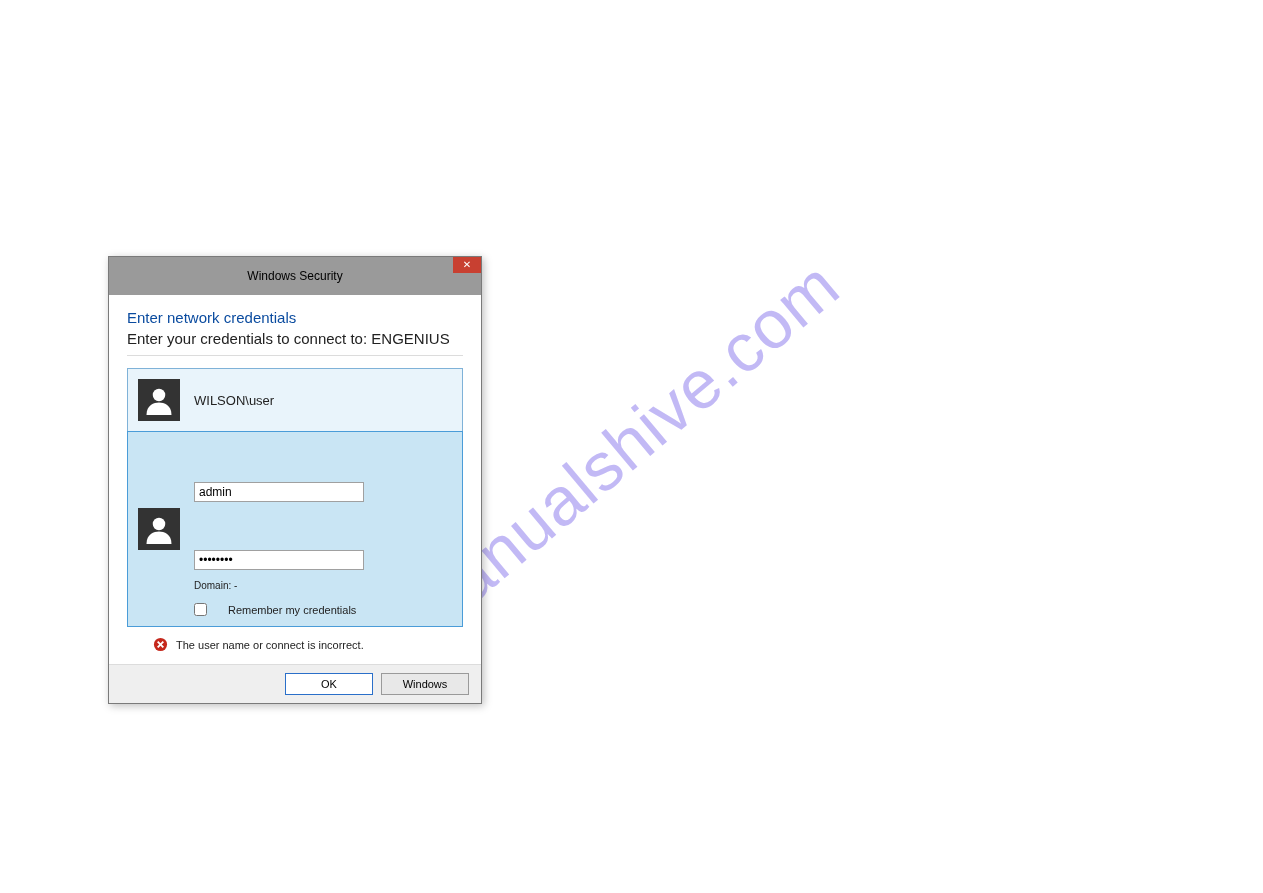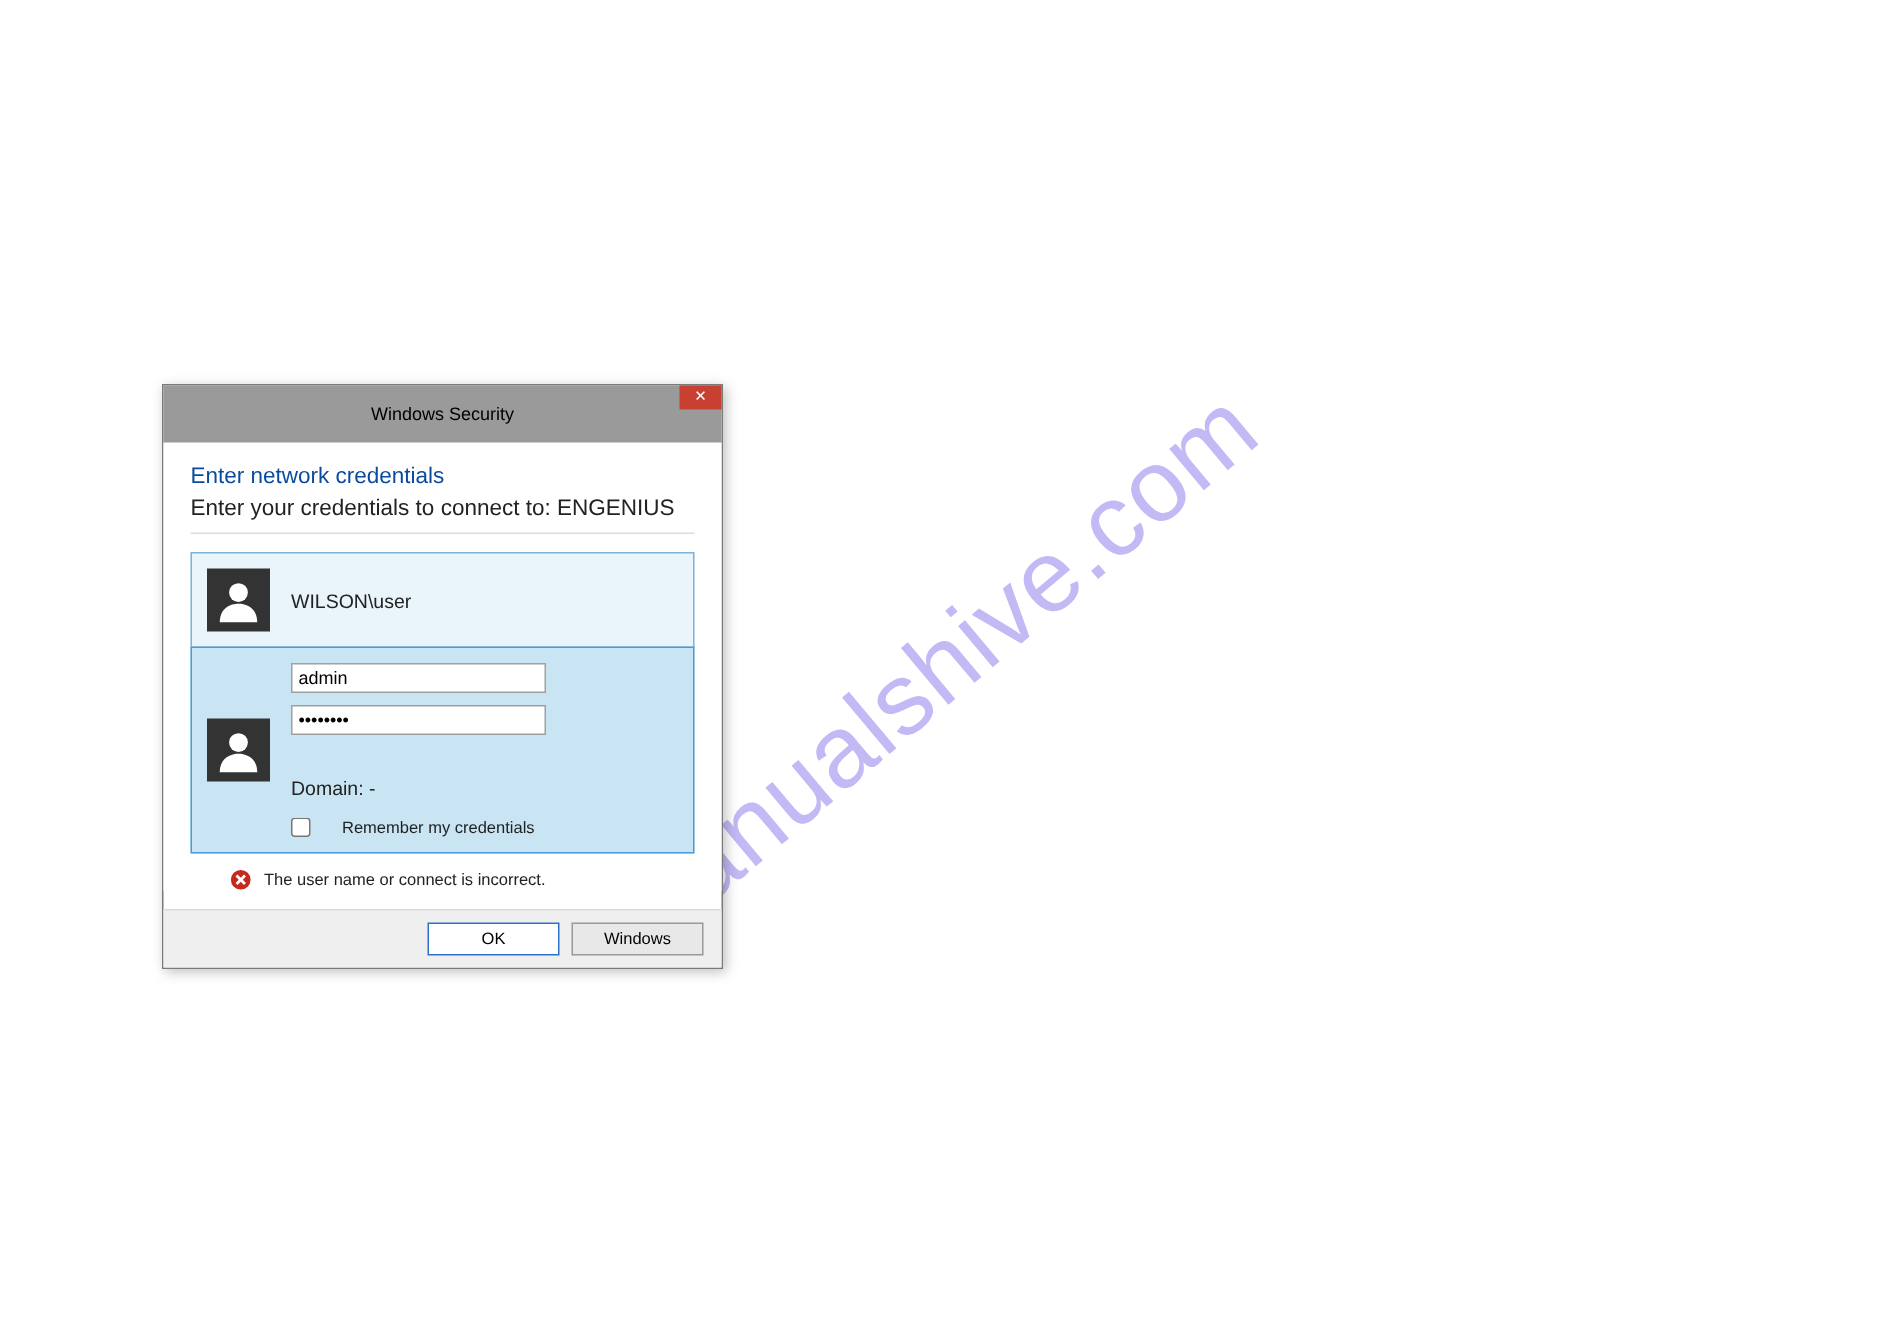--- a/index.html
+++ b/index.html
@@ -141,25 +141,26 @@
       gap: 8px;
     }
     .input-col input {
       width: 170px;
       height: 20px;
       border: 1px solid #a0a0a0;
       padding: 1px 4px;
       font-size: 12px;
       font-family: inherit;
       background: #fff;
+      margin-top: 40px;
     }
     .domain-line {
-      font-size: 13px;
-      color: #222;
-      margin-top: 20px;
+      font-size: 10px;
+      color: #222;
+      margin-top: 2px;
     }
     .remember-row {
       display: flex;
       align-items: center;
       gap: 21px;
       margin-top: 4px;
       font-size: 11px;
     }
     .remember-row input[type="checkbox"] {
       width: 13px;

